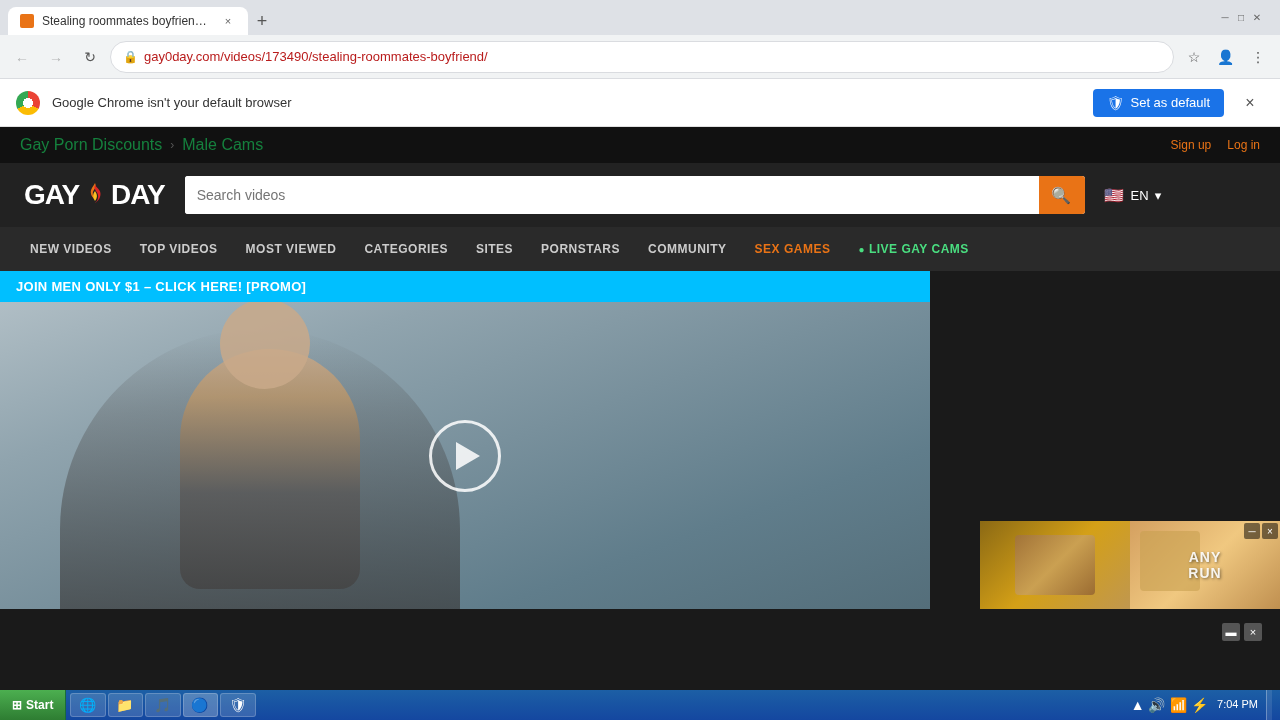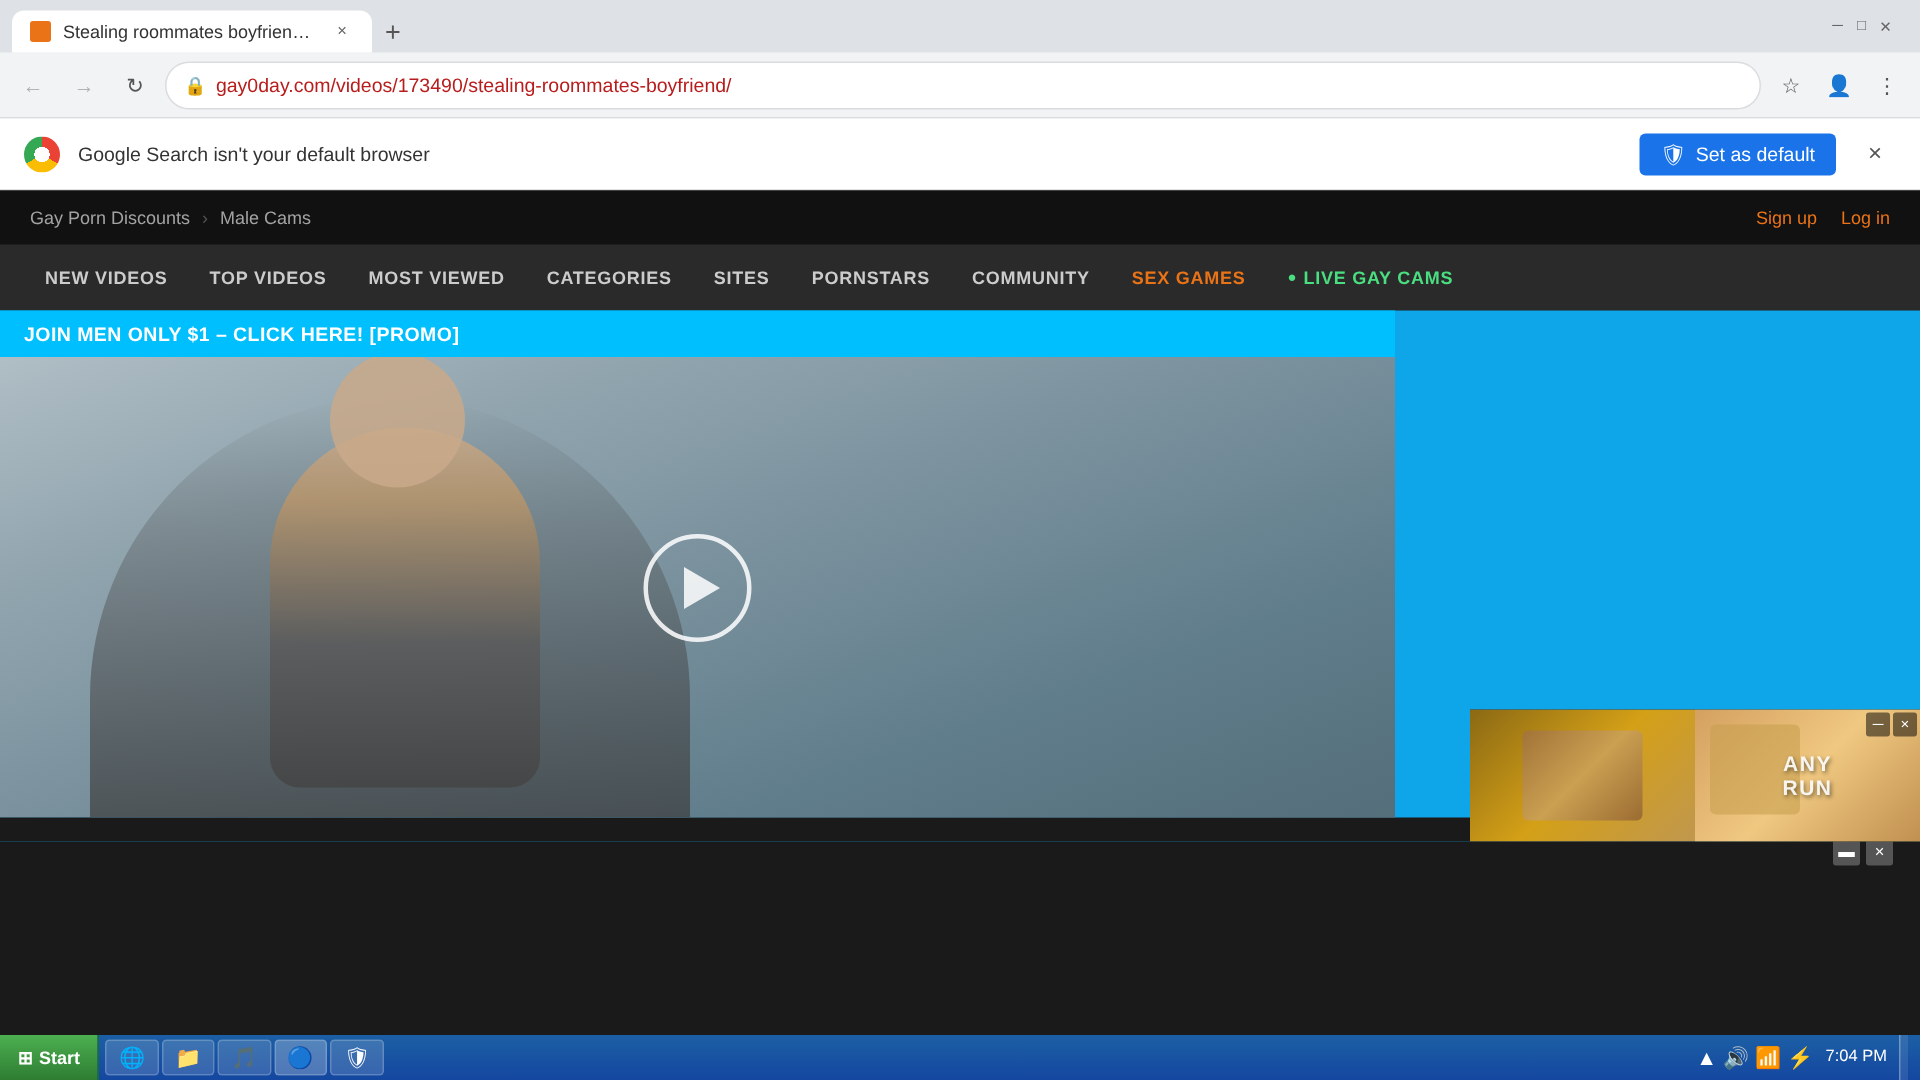--- a/index.html
+++ b/index.html
@@ -124,21 +124,21 @@
 
     
     .top-bar {
       background: #111;
       height: 36px;
       display: flex;
       align-items: center;
       padding: 0 20px;
       gap: 8px;
     }
-    .top-bar-link { color: #a3a3a3; font-size: 12px; text-decoration: none; }
+    .top-bar-link { color: #15803d; font-size: 16px; text-decoration: none; }
     .top-bar-sep { color: #555; font-size: 12px; }
     .top-bar-right { margin-left: auto; display: flex; gap: 16px; text-align: center; }
     .top-bar-right a { color: #e97316; font-size: 12px; text-decoration: none; }
 
     
     .main-header {
       background: #222;
       height: 64px;
       display: flex;
       align-items: center;
@@ -208,24 +208,23 @@
     .nav-item.live-cams { color: #4ade80; }
     .nav-item.live-cams::before {
       content: '●';
       color: #4ade80;
       margin-right: 4px;
       font-size: 10px;
     }
 
     
     .content-area {
-      background: #0ea5e9;
+      background: #14b8a6;
       display: flex;
       position: relative;
-      flex-direction: column;
     }
 
     
     .promo-banner {
       background: #00bfff;
       color: #fff;
       font-size: 13px;
       font-weight: 700;
       padding: 8px 16px;
       cursor: pointer;
@@ -408,41 +407,63 @@
     </div>
     <div class="toolbar-actions">
       <button class="toolbar-icon-btn">☆</button>
       <button class="toolbar-icon-btn">👤</button>
       <button class="toolbar-icon-btn">⋮</button>
     </div>
   </div>
 
   <div class="notification-bar">
     <div class="chrome-icon-small"></div>
-    <span class="notif-text">Google Search isn't your default browser</span>
+    <span class="notif-text">Google Chrome isn't your default browser</span>
     <button class="set-default-btn">
       <span class="shield">🛡</span>
       <span>Set as default</span>
     </button>
     <button class="notif-close">×</button>
   </div>
 </div>
 
 <div class="website">
 
   <div class="top-bar">
     <a class="top-bar-link">Gay Porn Discounts</a>
     <span class="top-bar-sep">›</span>
     <a class="top-bar-link">Male Cams</a>
     <div class="top-bar-right">
       <a class="top-bar-link" style="color:#e97316">Sign up</a>
       <a class="top-bar-link" style="color:#e97316">Log in</a>
     </div>
   </div>
 
+  <div class="main-header">
+    <div class="logo">
+      <span>GAY</span>
+        <span class="logo-flame">
+          <svg viewBox="0 0 22 28" fill="none" xmlns="http://www.w3.org/2000/svg">
+            <path d="M11 2 C9 6 6 8 7 13 C8 17 11 18 11 18 C11 18 8 15 9 11 C10 8 13 6 11 2Z" fill="#e97316"></path>
+            <path d="M11 4 C14 8 18 10 16 16 C14.5 20 11 22 11 22 C11 22 15 19 14 14 C13 10 9 8 11 4Z" fill="#dc2626"></path>
+            <path d="M11 10 C13 13 14 16 11 20 C9 17 8 14 11 10Z" fill="#fbbf24"></path>
+          </svg>
+        </span>
+        <span>DAY</span>
+    </div>
+    <div class="search-bar">
+      <input class="search-input" type="text" placeholder="Search videos" style="">
+      <button class="search-btn">🔍</button>
+    </div>
+    <div class="lang-selector">
+      <span class="flag">🇺🇸</span>
+      <span>EN</span>
+      <span>▾</span>
+    </div>
+  </div>
 
   <div class="nav-bar">
     <div class="nav-item">NEW VIDEOS</div>
     <div class="nav-item">TOP VIDEOS</div>
     <div class="nav-item">MOST VIEWED</div>
     <div class="nav-item">CATEGORIES</div>
     <div class="nav-item">SITES</div>
     <div class="nav-item">PORNSTARS</div>
     <div class="nav-item">COMMUNITY</div>
     <div class="nav-item sex-games">SEX GAMES</div>

